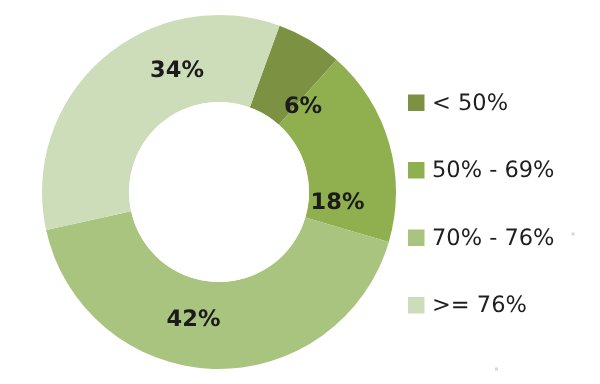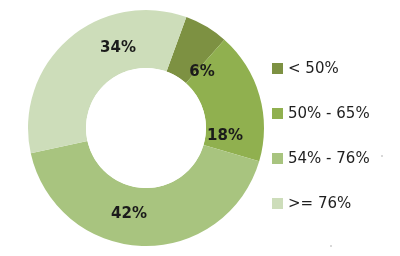--- a/index.html
+++ b/index.html
@@ -100,25 +100,25 @@
     </svg>
   </div>
 
   <div class="legend" id="legend-list">
       <div class="legend-item">
         <span class="legend-swatch" style="background: rgb(125, 145, 66);"></span>
         <span class="legend-label">&lt; 50%</span>
       </div>
       <div class="legend-item">
         <span class="legend-swatch" style="background: rgb(144, 176, 79);"></span>
-        <span class="legend-label">50% - 65%</span>
+        <span class="legend-label">50% - 69%</span>
       </div>
       <div class="legend-item">
         <span class="legend-swatch" style="background: rgb(168, 196, 127);"></span>
-        <span class="legend-label">54% - 76%</span>
+        <span class="legend-label">70% - 76%</span>
       </div>
       <div class="legend-item">
         <span class="legend-swatch" style="background: rgb(205, 221, 186);"></span>
         <span class="legend-label">&gt;= 76%</span>
       </div>
     </div>
 
   <div class="speck" style="left:381px; top:155px;"></div>
   <div class="speck" style="left:330px; top:245px;"></div>
 

